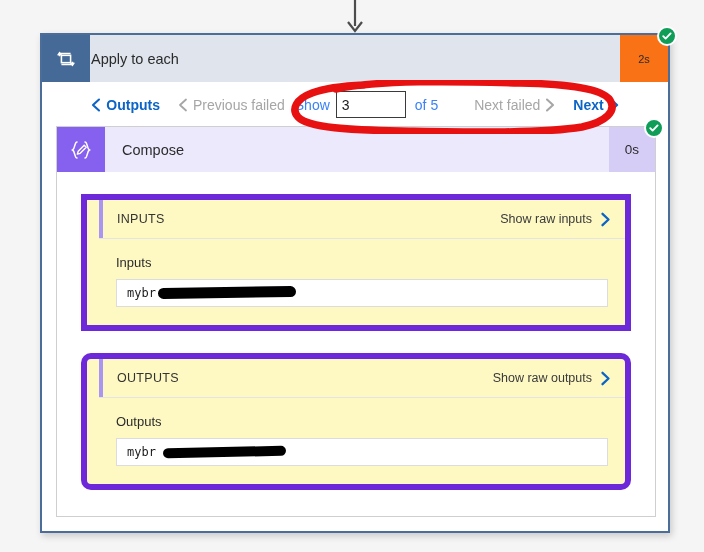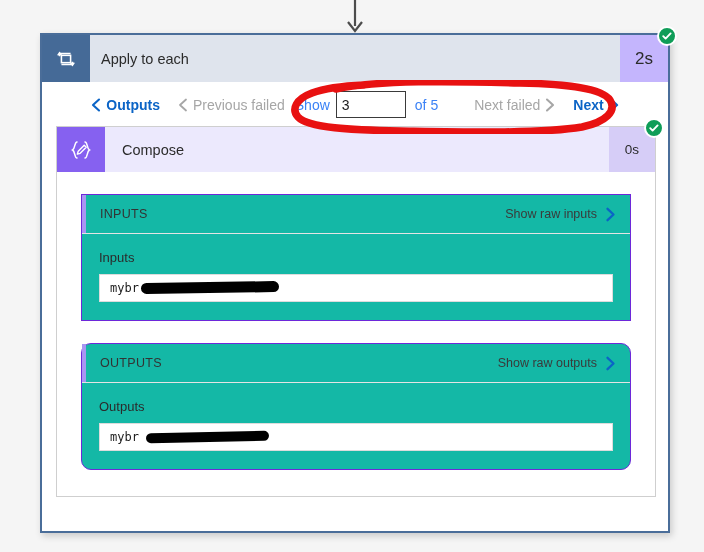--- a/index.html
+++ b/index.html
@@ -52,31 +52,31 @@
     background: #456a97;
     display: flex;
     align-items: center;
     justify-content: center;
     flex: 0 0 48px;
   }
   .header-title {
     flex: 1 1 auto;
     display: flex;
     align-items: center;
-    padding-left: 11px;
+    padding-left: 1px;
     font-size: 14.5px;
     color: #2b2b2b;
   }
   .header-duration {
     flex: 0 0 48px;
     display: flex;
     align-items: center;
     justify-content: center;
-    background: #c4b5fd;
-    font-size: 17px;
+    background: #f97316;
+    font-size: 11px;
     color: #2b2b2b;
   }
   .status-badge {
     position: absolute;
     width: 20px; height: 20px;
     border-radius: 50%;
     background: #0f9d58;
     border: 2px solid #ffffff;
     display: flex;
     align-items: center;
@@ -169,23 +169,24 @@
     background: #d6cdf7;
     font-size: 13.5px;
     color: #2b2b2b;
   }
   .badge-compose { right: -9px; top: -9px; }
 
   .compose-body { padding: 22px 24px 26px 24px; }
 
   
   .io-panel {
-    border: 1px solid #6d28d9;
-    background: #14b8a6;
+    border: 6px solid #6d28d9;
+    background: #fef9c3;
     margin-bottom: 22px;
+    padding-left: 12px;
   }
   .io-panel:last-child { margin-bottom: 0; border-radius: 10px; }
 
   .io-header {
     position: relative;
     display: flex;
     align-items: center;
     justify-content: space-between;
     height: 39px;
     border-bottom: 1px solid #e4e4e4;

